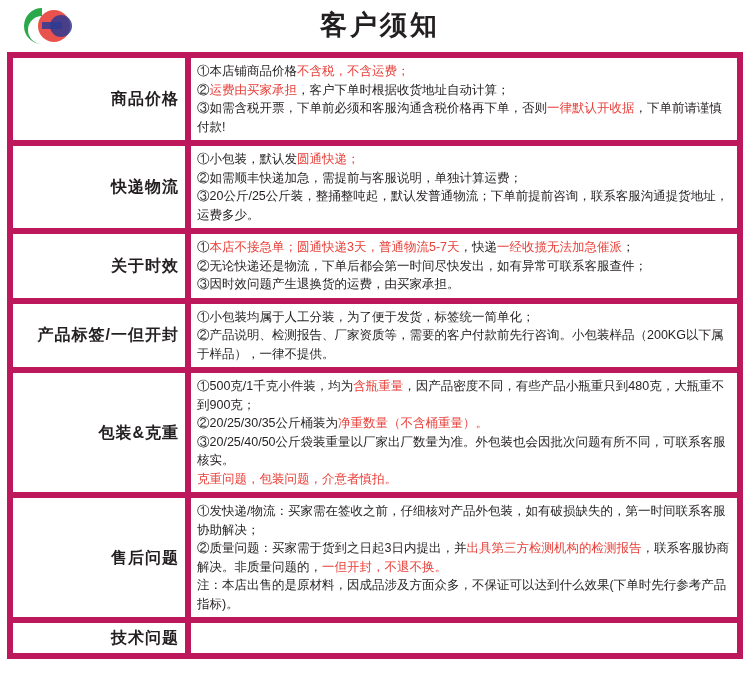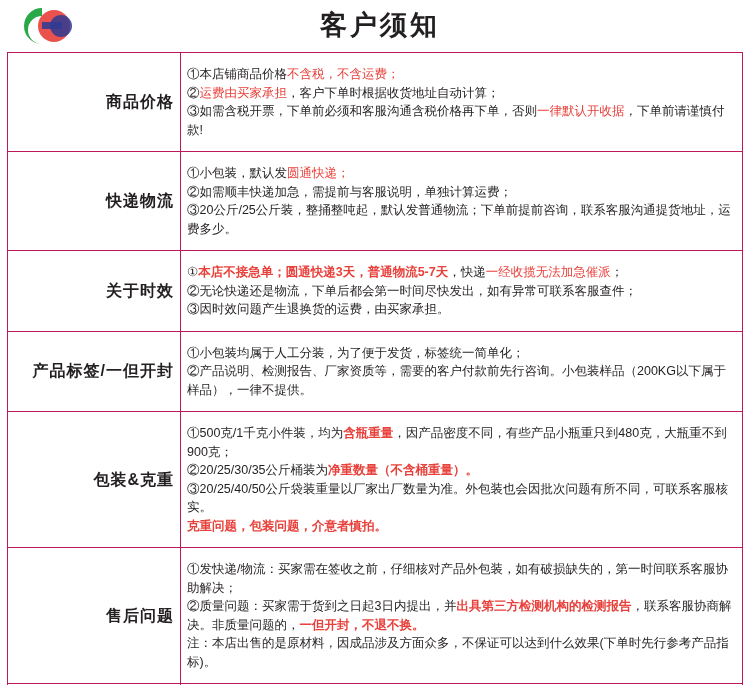--- a/index.html
+++ b/index.html
@@ -43,23 +43,23 @@
     padding-left: 10px;
   }
   
   table.notice {
     width: 736px;
     margin: 0 7px;
     border-collapse: collapse;
     table-layout: fixed;
   }
   table.notice td {
-    border: 1px solid #be185d;
+    border: 6px solid #be185d;
     vertical-align: middle;
-    padding: 12px 6px;
+    padding: 4px 6px;
   }
   td.label {
     width: 160px;
     text-align: right;
     font-size: 16px;
     font-weight: bold;
     color: #231f20;
     letter-spacing: 1px;
     line-height: 1.35;
   }
@@ -70,21 +70,21 @@
     text-align: left;
   }
   td.content p {
     margin: 0;
     padding: 0;
   }
   .hl {
     color: #e8403a;
   }
   .b {
-    font-weight: bold;
+    font-weight: normal;
   }
 </style>
 </head>
 <body>
 
 <div class="page">
 
   <div class="header">
     <svg class="logo" viewBox="0 0 78 48">
       <path d="M34 6 A18 18 0 1 0 34 42 A14 14 0 1 1 34 14 Z" fill="#2aa84a"></path>

